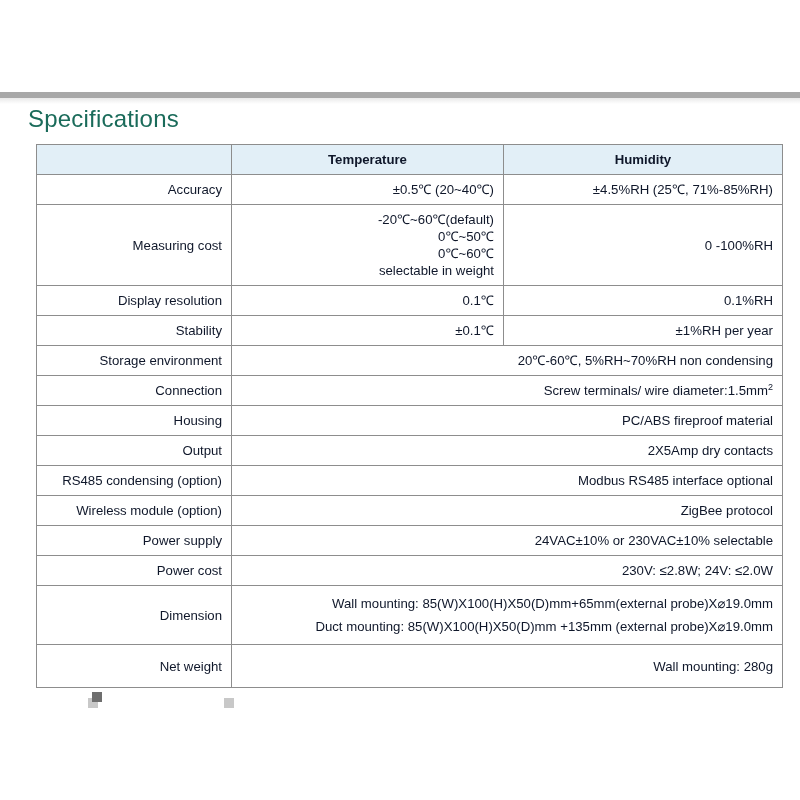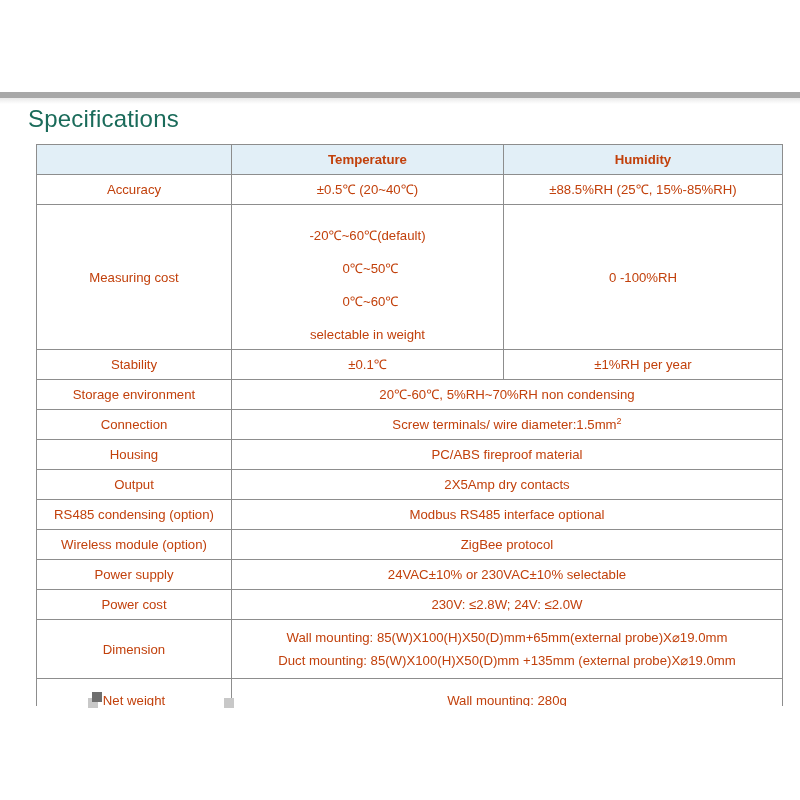--- a/index.html
+++ b/index.html
@@ -50,29 +50,29 @@
   }
 
   .spec-table {
     position: absolute;
     left: 36px;
     top: 144px;
     width: 746px;
     border-collapse: collapse;
     table-layout: fixed;
     font-size: 13.2px;
-    color: #c2410c;
+    color: #0f172a;
     padding-left: 21px;
   }
 
   .spec-table td, .spec-table th {
     border: 1px solid #8d8d8d;
     padding: 6px 9px;
     vertical-align: middle;
-    text-align: center;
+    text-align: right;
     font-weight: normal;
     line-height: 17px;
     background: #ffffff;
   }
 
   .spec-table th {
     background: #e2eff7;
     text-align: center;
     font-weight: bold;
     font-size: 13.2px;
@@ -85,21 +85,21 @@
 
   .col-label { width: 195px; }
   .col-temp  { width: 272px; }
   .col-hum   { width: 279px; }
 
   .label-cell { padding-left: 10px; }
   .label-indent { padding-left: 14px; }
 
   .multiline { line-height: 19px; }
   .multiline .ind1 { padding-left: 6px; display: block; }
-  .multiline .ln { display: block; margin-top: 16px; }
+  .multiline .ln { display: block; }
 
   .dim-line { display: block; line-height: 23px; white-space: nowrap; }
   .tight { white-space: nowrap; }
   sup { font-size: 9px; vertical-align: super; line-height: 0; }
 
   .row-tall td { height: 68px; }
   .row-dim td { height: 40px; }
   .row-net td { height: 30px; }
 
   
@@ -139,34 +139,39 @@
     <tbody>
       <tr class="header-row">
         <th class="corner-cell"></th>
         <th>Temperature</th>
         <th>Humidity</th>
       </tr>
 
       <tr>
         <td class="label-cell">Accuracy</td>
         <td>±0.5℃ (20~40℃)</td>
-        <td>±88.5%RH (25℃, 15%-85%RH)</td>
+        <td>±4.5%RH (25℃, 71%-85%RH)</td>
       </tr>
 
       <tr class="row-tall">
         <td class="label-cell">Measuring cost</td>
         <td class="multiline">
           <span class="ln">-20℃~60℃(default)</span>
           <span class="ln ind1">0℃~50℃</span>
           <span class="ln ind1">0℃~60℃</span>
           <span class="ln">selectable in weight</span>
         </td>
         <td>0 -100%RH</td>
       </tr>
 
+      <tr>
+        <td class="label-cell">Display resolution</td>
+        <td>0.1℃</td>
+        <td>0.1%RH</td>
+      </tr>
 
       <tr>
         <td class="label-cell">Stability</td>
         <td>±0.1℃</td>
         <td>±1%RH per year</td>
       </tr>
 
       <tr>
         <td class="label-cell">Storage environment</td>
         <td colspan="2">20℃-60℃, 5%RH~70%RH non condensing</td>

